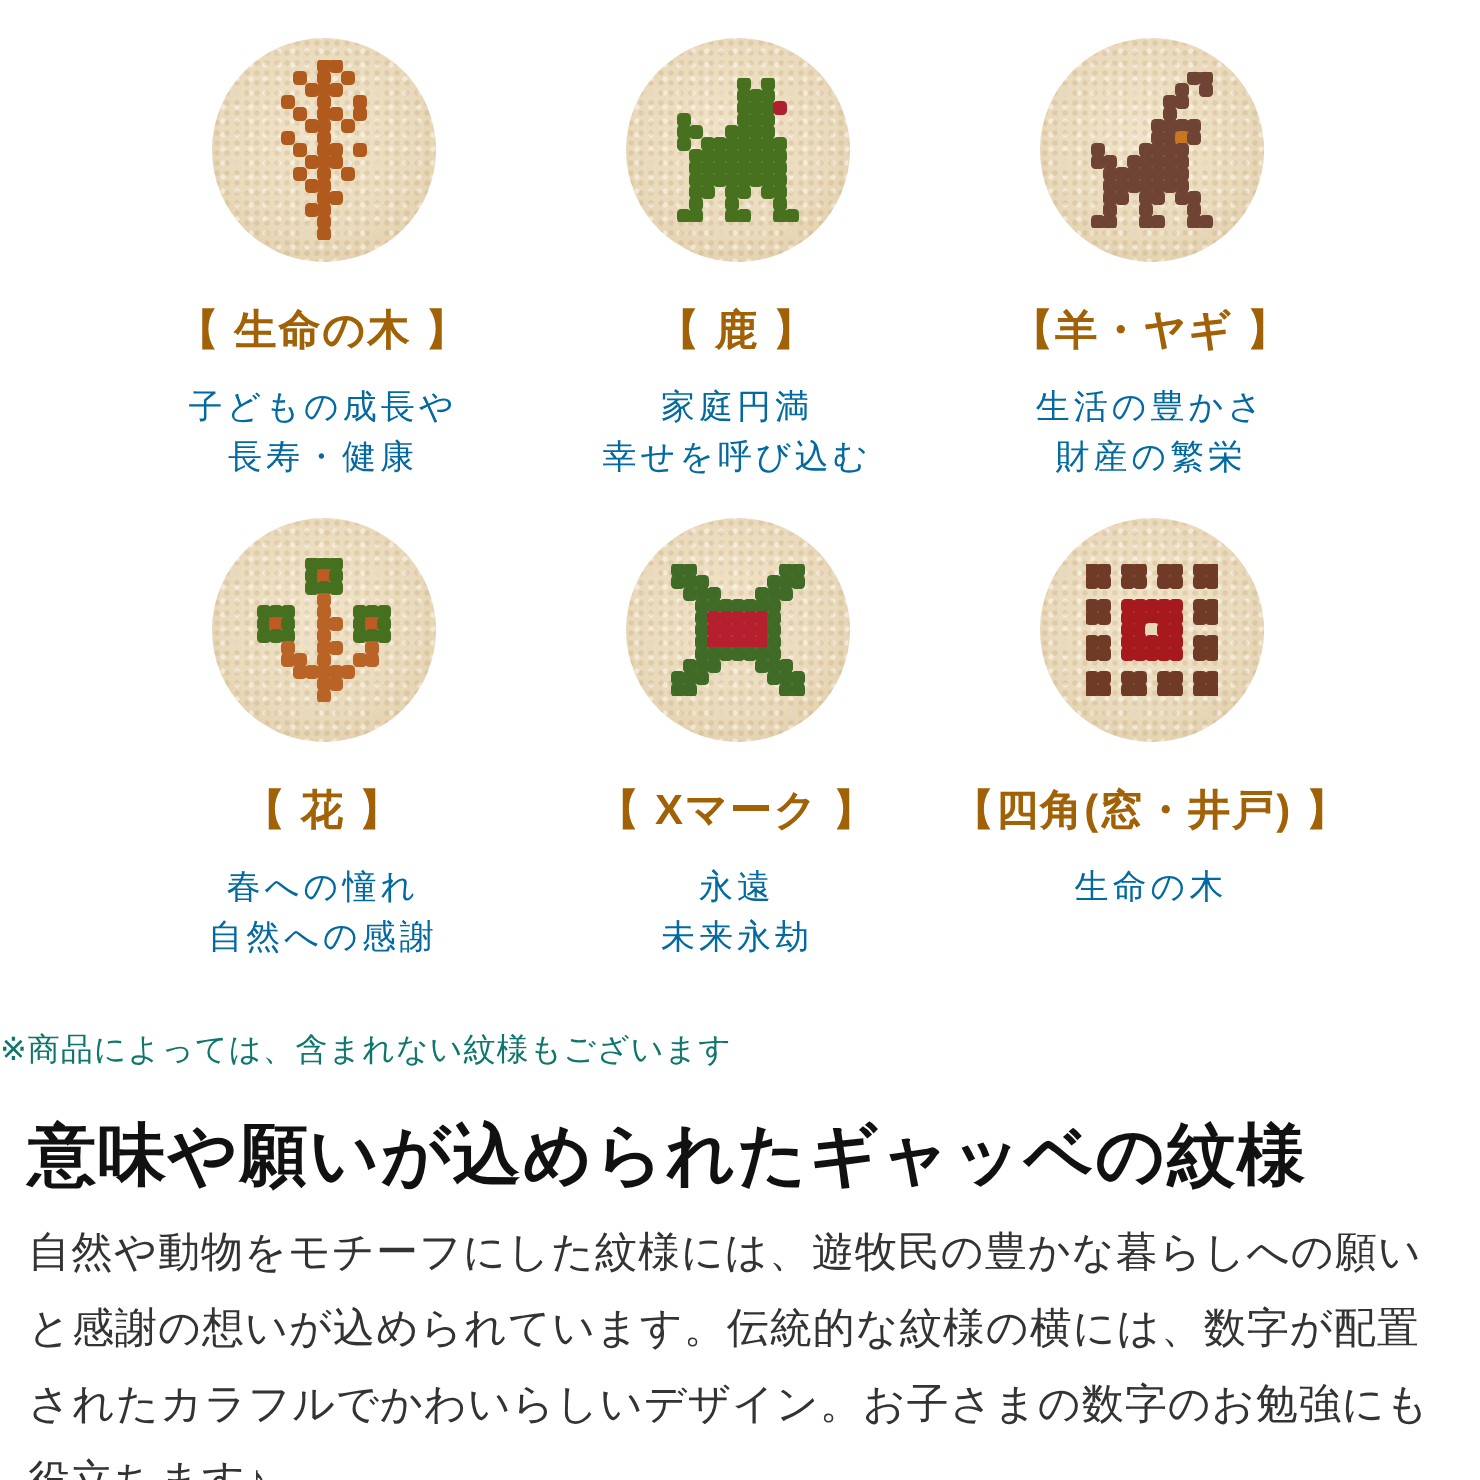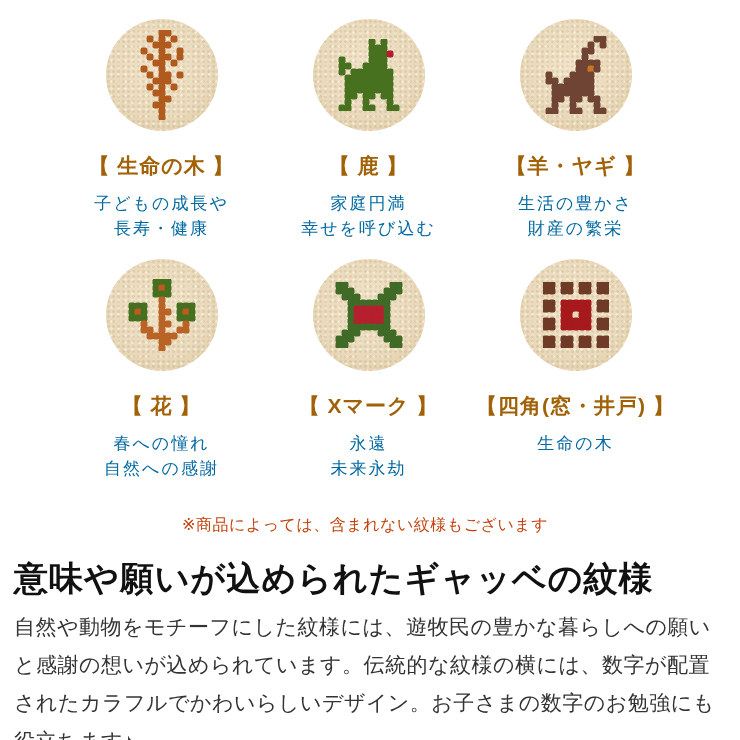--- a/index.html
+++ b/index.html
@@ -58,23 +58,23 @@
   }
   .motif-desc {
     margin-top: 12px;
     font-size: 17px;
     line-height: 25px;
     color: #0369a1;
     letter-spacing: 2px;
   }
   .note {
     margin: 34px 10px 0 0;
-    text-align: center;
+    text-align: left;
     font-size: 16px;
-    color: #c2410c;
+    color: #0f766e;
     letter-spacing: 0.5px;
   }
   .heading {
     margin: 24px 14px 0 14px;
     font-size: 34px;
     line-height: 36px;
     font-weight: bold;
     color: #111111;
     letter-spacing: 1px;
   }

